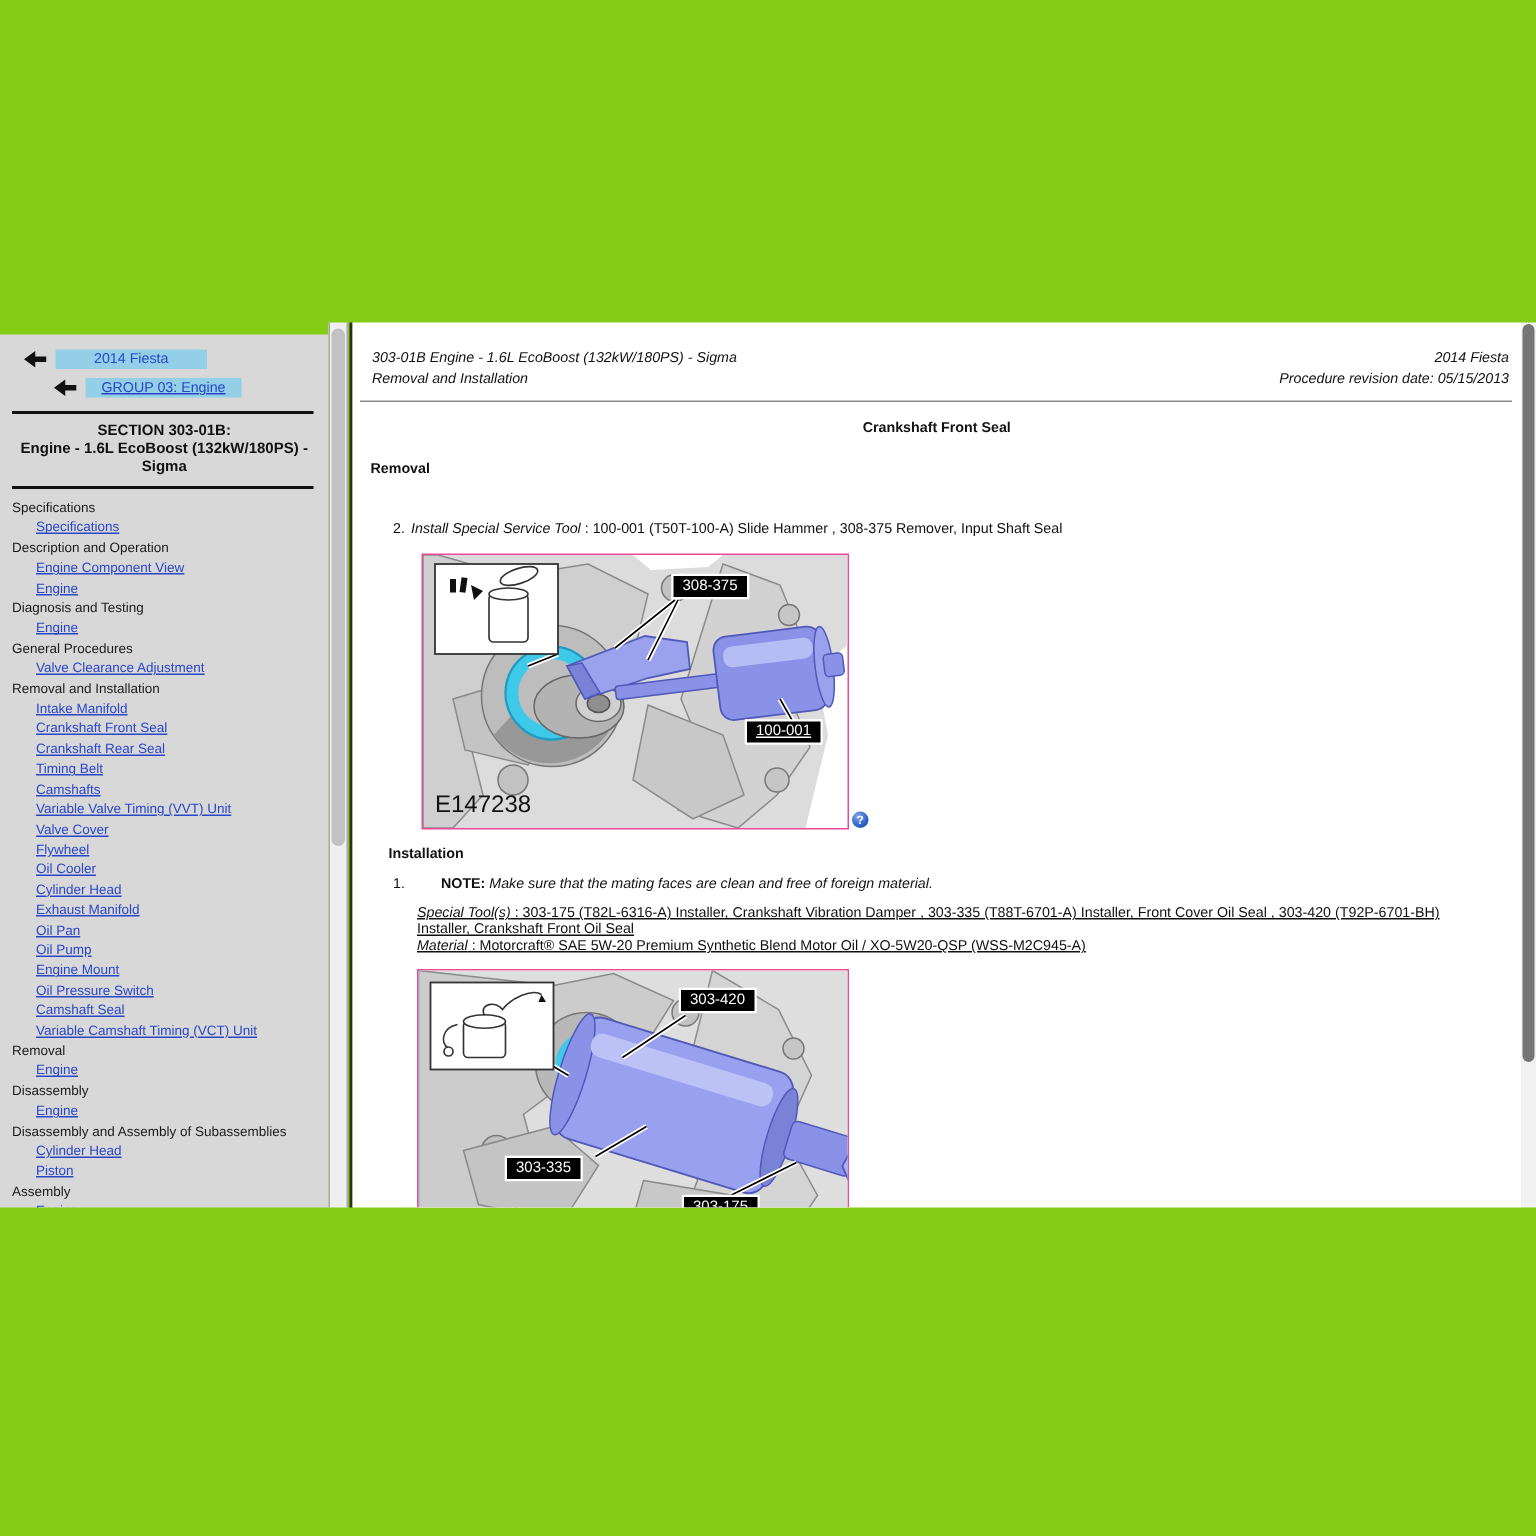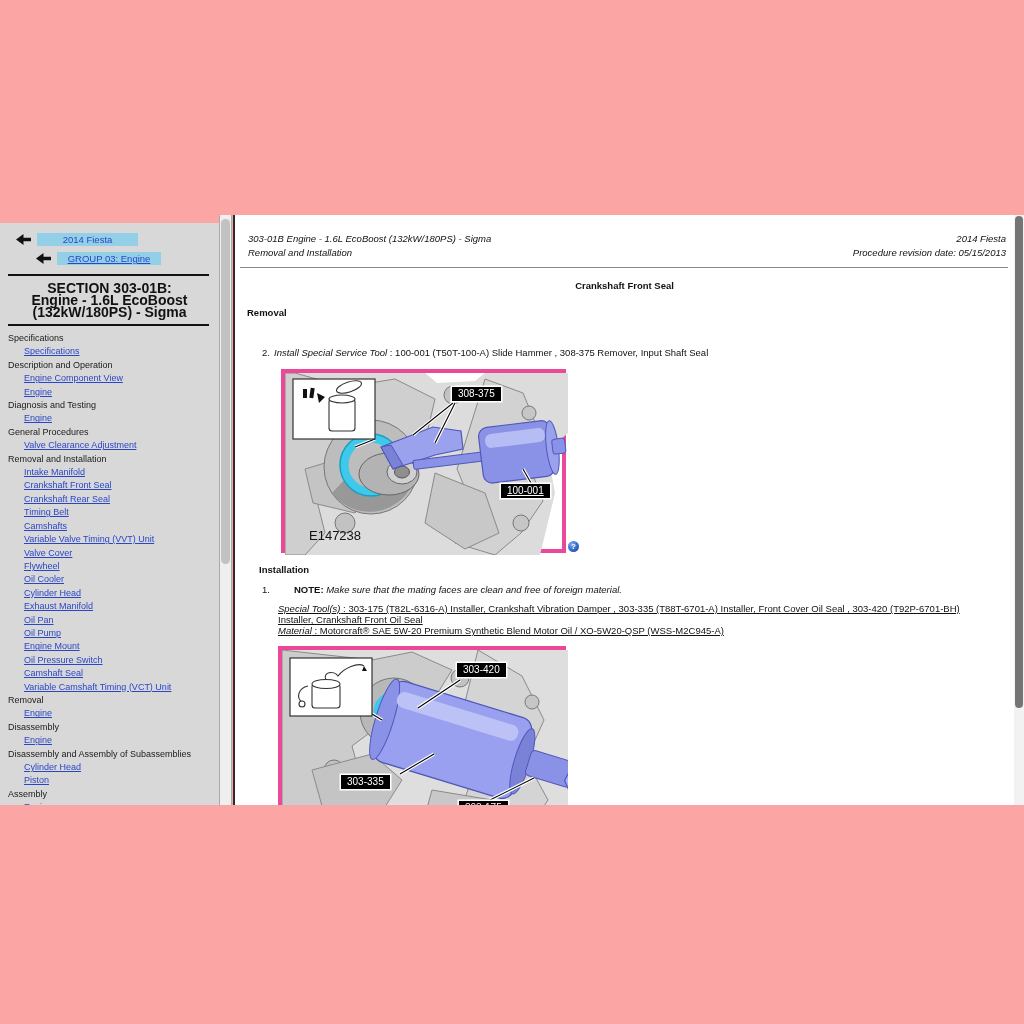--- a/index.html
+++ b/index.html
@@ -1,39 +1,39 @@
 <!DOCTYPE html>
 <html><head>
 <meta charset="utf-8">
 <style>
   * { margin:0; padding:0; box-sizing:border-box; }
   html,body { width:1024px; height:1024px; background:#fff;
     font-family:"Liberation Sans", sans-serif; }
-  .page { position:relative; width:1024px; height:1024px; background:#fca5a5; overflow:hidden; }
+  .page { position:relative; width:1024px; height:1024px; background:#84cc16; overflow:hidden; }
   .app { position:absolute; left:0; top:215px; width:1024px; height:590px; }
 
   
   .sidebar { position:absolute; left:0; top:8px; width:219px; height:582px;
     background:#d8d8d8; overflow:hidden; font-size:9px; color:#1a1a1a; }
   .side-scroll { position:absolute; left:219px; top:0; width:13px; height:590px;
     background:#efefef; border-left:1px solid #aaa; border-right:1px solid #aaa; }
   .side-scroll .thumb { position:absolute; left:1px; width:9px; top:4px; height:345px;
     background:#c2c2c2; border-radius:5px; }
   .divider { position:absolute; left:233px; top:0; width:2px; height:590px; background:#2c2c2c; }
 
   .backrow { display:flex; align-items:center; }
   .backrow-1 { margin:10px 0 0 16px; }
   .backrow-2 { margin:6px 0 0 36px; }
   .back-arrow { width:15px; height:11px; margin-right:6px; flex:0 0 auto; }
   .hl-box { background:#93cfe6; color:#2a46c8; text-align:center; font-size:9.5px;
     padding:1px 0; }
   .hl-1 { width:101px; } .hl-2 { width:104px; text-decoration:underline; }
 
   .section-rule { height:0; border-top:2px solid #111; margin:9px 10px 0 8px; }
-  .section-title { text-align:center; font-weight:bold; font-size:14px; margin-top:6px;
+  .section-title { text-align:center; font-weight:bold; font-size:10px; margin-top:6px;
     line-height:12px; color:#111; }
   .section-rule2 { margin-top:6px; }
 
   .nav { margin-top:6px; line-height:13.4px; }
   .nav-header { margin-left:8px; color:#1a1a1a; }
   .nav-link { margin-left:24px; color:#2a46c8; text-decoration:underline; cursor:pointer; }
 
   
   .main { position:absolute; left:235px; top:0; width:779px; height:590px;
     background:#fff; overflow:hidden; font-size:9.5px; color:#111; }
@@ -48,28 +48,28 @@
   .step { position:absolute; left:27px; }
   .step .num { display:inline-block; width:12px; }
   .step-1 { top:112px; } .step-2 { top:132px; }
   .step-note { top:369px; }
   .italic { font-style:italic; }
   .bold { font-weight:bold;margin-left:20px; }
   .doclink { color:#2a46c8; text-decoration:underline; cursor:pointer; }
   .tools-para { position:absolute; left:43px; top:388px; width:706px; line-height:11px;text-decoration:underline; }
 
   
-  .figure { position:relative; background:#fff; border:4px solid #ec4899; }
+  .figure { position:relative; background:#fff; border:1px solid #ec4899; }
   .fig1 { position:absolute; left:46px; top:154px; width:285px; height:184px; }
   .fig2-clip { position:absolute; left:43px; top:431px; width:290px; height:159px; overflow:hidden; }
   .fig2 { width:288px; height:200px; }
   .figure svg { position:absolute; left:0; top:0; }
   .fig-label { position:absolute; background:#000; color:#fff; font-size:10px;
     padding:1px 6px 2px 6px; box-shadow:0 0 0 1.5px #fff; white-space:nowrap; }
-  .fig-code { position:absolute; left:24px; bottom:6px; font-size:13px; color:#111; }
+  .fig-code { position:absolute; left:8px; bottom:6px; font-size:16px; color:#111; }
   .help-icon { position:absolute; left:333px; top:326px; width:11px; height:11px;
     border-radius:50%; background:radial-gradient(circle at 35% 30%, #7fa8e8, #2f62c8 60%, #1c3f96);
     color:#fff; font-size:8px; font-weight:bold; text-align:center; line-height:11px;
     cursor:pointer; }
 
   
   .right-scroll { position:absolute; left:1014px; top:0; width:10px; height:590px;
     background:#f2f2f2; }
   .right-scroll .thumb { position:absolute; left:1px; width:8px; top:1px; height:492px;
     background:#757575; border-radius:4px; }

